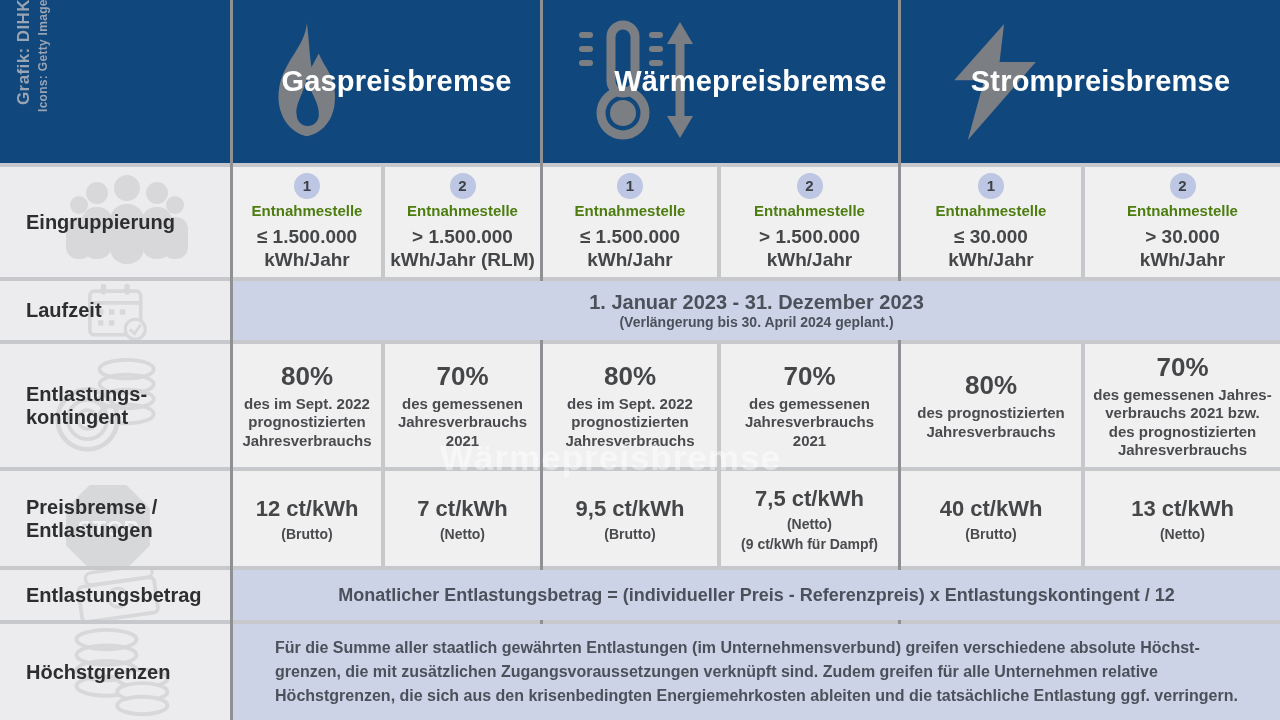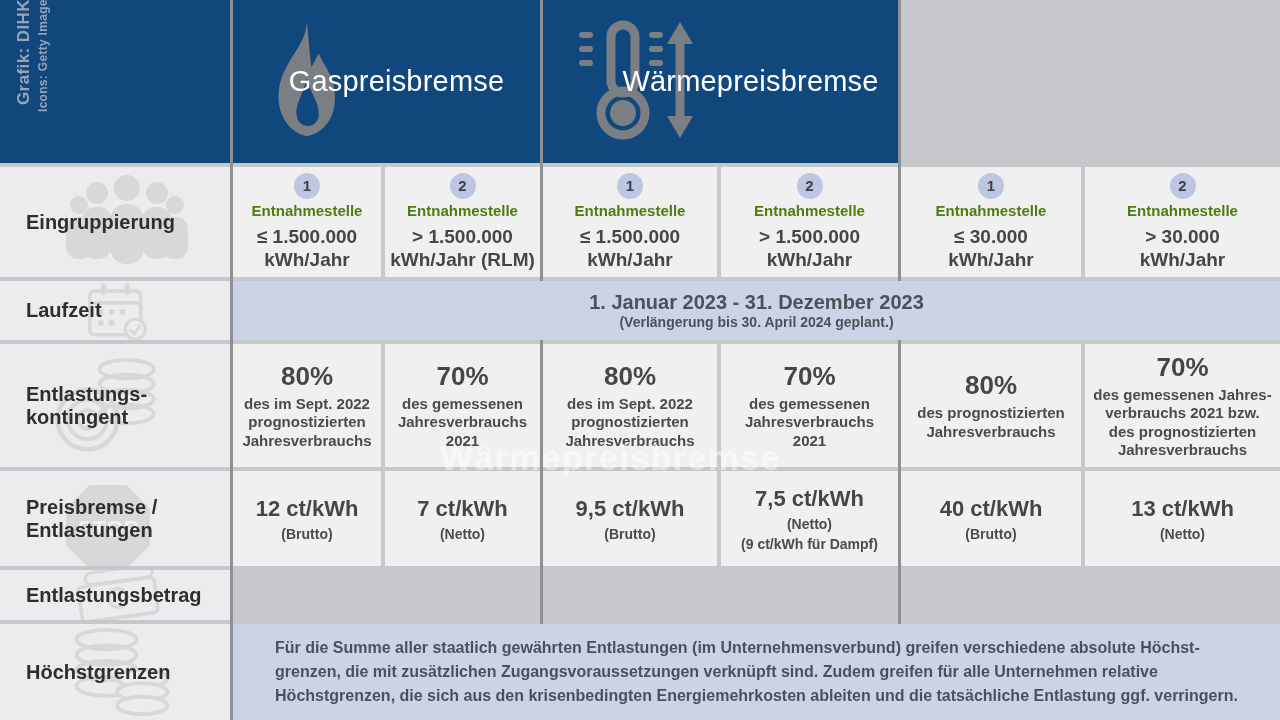--- a/index.html
+++ b/index.html
@@ -11,21 +11,21 @@
   }
   .grid {
     display:grid; width:1280px; height:720px;
     grid-template-columns:230px 3px 148px 4px 155px 3px 174px 4px 177px 3px 180px 4px 195px;
     grid-template-rows:163px 4px 110px 4px 59px 4px 123px 4px 95px 4px 50px 4px 96px;
   }
   .vsep { background:#8e9093; grid-row:1/-1; }
 
   
   .hd { background:#10487e; position:relative; display:flex; align-items:center; justify-content:center; overflow:hidden; }
-  .hd-title { position:relative; z-index:2; color:#ffffff; font-weight:normal; font-size:29px; letter-spacing:.2px;margin-left:20px; }
+  .hd-title { position:relative; z-index:2; color:#ffffff; font-weight:bold; font-size:29px; letter-spacing:.2px;margin-left:20px; }
   .hd-icon { position:absolute; z-index:1; }
 
   
   .credit1, .credit2 { position:absolute; z-index:4; white-space:nowrap; color:#98a3b3; transform:rotate(-90deg); transform-origin:left top; }
   .credit1 { left:14px; top:105px; font-size:17px; font-weight:bold; letter-spacing:.4px; }
   .credit2 { left:36px; top:112px; font-size:12px; font-weight:bold; letter-spacing:.3px; }
 
   
   .side { background:#ececee; position:relative; display:flex; align-items:center; overflow:hidden; }
   .side-label { position:relative; z-index:2; padding-left:26px; font-size:20px; font-weight:bold; color:#2d2e30; white-space:pre-line; line-height:1.15; }
@@ -87,20 +87,26 @@
             <rect x="72" y="26" width="14" height="6" rx="3"></rect>
             <rect x="72" y="40" width="14" height="6" rx="3"></rect>
         </g>
         <line x1="103" y1="20" x2="103" y2="100" stroke="#7b7e82" stroke-width="9"></line>
         <polygon points="103,2 90,24 116,24" fill="#7b7e82"></polygon>
         <polygon points="103,118 90,96 116,96" fill="#7b7e82"></polygon>
       </svg>
       <div class="hd-title" style="padding-left:40px">Wärmepreisbremse</div>
     </div>
 
+    <div class="hd" style="grid-column:11/14;grid-row:1">
+      <svg class="hd-icon" style="left:48px;top:24px" width="92" height="116" viewBox="0 0 100 128">
+        <polygon fill="#7b7e82" points="60,0 5,62 38,62 20,128 95,42 55,42"></polygon>
+      </svg>
+      <div class="hd-title">Strompreisbremse</div>
+    </div>
 
     <div class="side" style="grid-column:1;grid-row:3">
       <svg class="side-icon" style="left:52px;top:6px" width="150" height="100" viewBox="0 0 130 100">
         <g class="ic-light">
           <circle cx="35" cy="20" r="11"></circle>
             <circle cx="65" cy="15" r="13"></circle>
             <circle cx="95" cy="20" r="11"></circle>
           <circle cx="17" cy="32" r="9"></circle>
             <circle cx="113" cy="32" r="9"></circle>
           <rect x="20" y="34" width="30" height="52" rx="14"></rect>
@@ -259,20 +265,23 @@
     </div>
 
     <div class="side" style="grid-column:1;grid-row:11">
       <svg class="side-icon" style="left:68px;top:-3px" width="102" height="56" viewBox="0 0 100 60">
         <rect x="14" y="2" width="72" height="13" rx="6" class="ic-light-s" stroke-width="3.5" transform="rotate(-8 50 10)"></rect>
         <rect x="8" y="16" width="82" height="38" rx="5" class="ic-light-s" stroke-width="4" transform="rotate(-8 49 34)"></rect>
         <circle cx="49" cy="33" r="10" class="ic-light-s" stroke-width="3.5"></circle>
       </svg>
       <div class="side-label">Entlastungsbetrag</div>
     </div>
+    <div class="band" style="grid-column:3/14;grid-row:11">
+      <div class="formula">Monatlicher Entlastungsbetrag = (individueller Preis - Referenzpreis) x Entlastungskontingent / 12</div>
+    </div>
 
     <div class="side" style="grid-column:1;grid-row:13">
       <svg class="side-icon" style="left:62px;top:2px" width="118" height="92" viewBox="0 0 120 95">
         <g class="ic-light-s" stroke-width="4">
           <ellipse cx="45" cy="14" rx="31" ry="10"></ellipse>
             <ellipse cx="45" cy="30" rx="31" ry="10"></ellipse>
           <ellipse cx="45" cy="46" rx="31" ry="10"></ellipse>
             <ellipse cx="45" cy="62" rx="31" ry="10"></ellipse>
         </g>
         <g fill="#ececee" stroke="#d8d8da" stroke-width="4">

